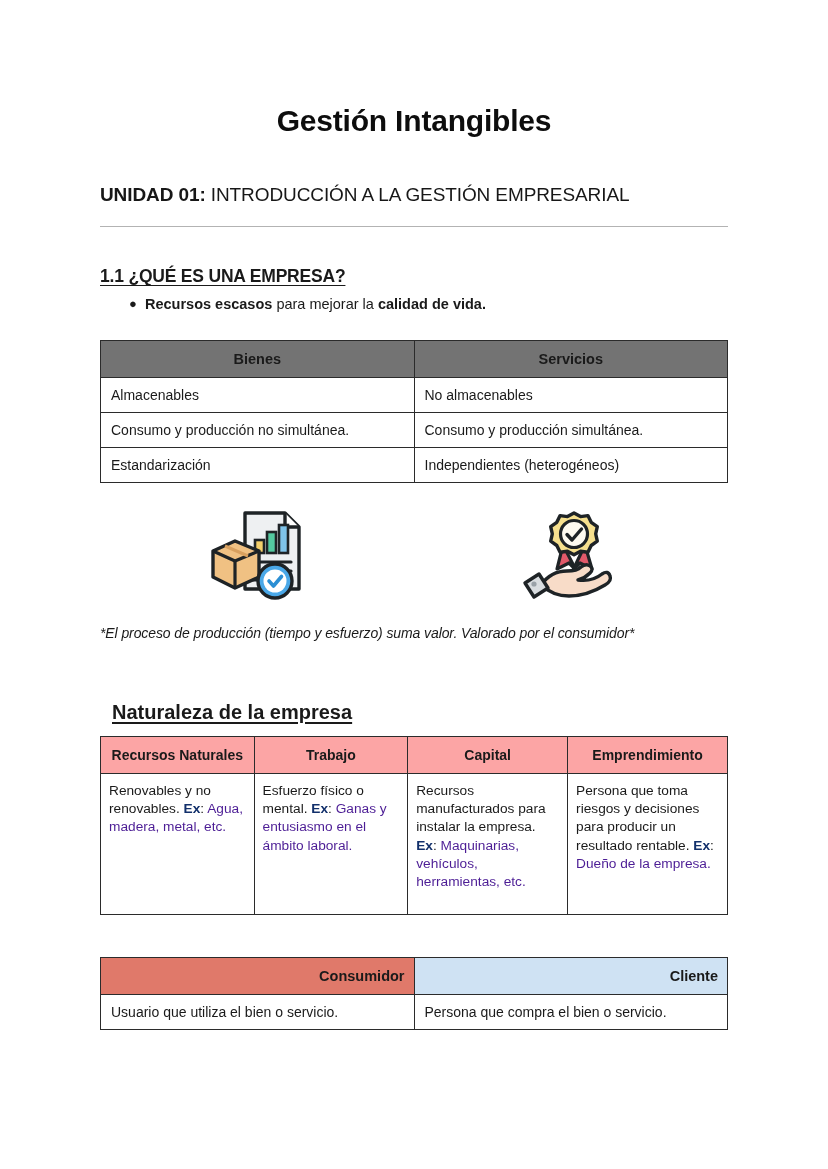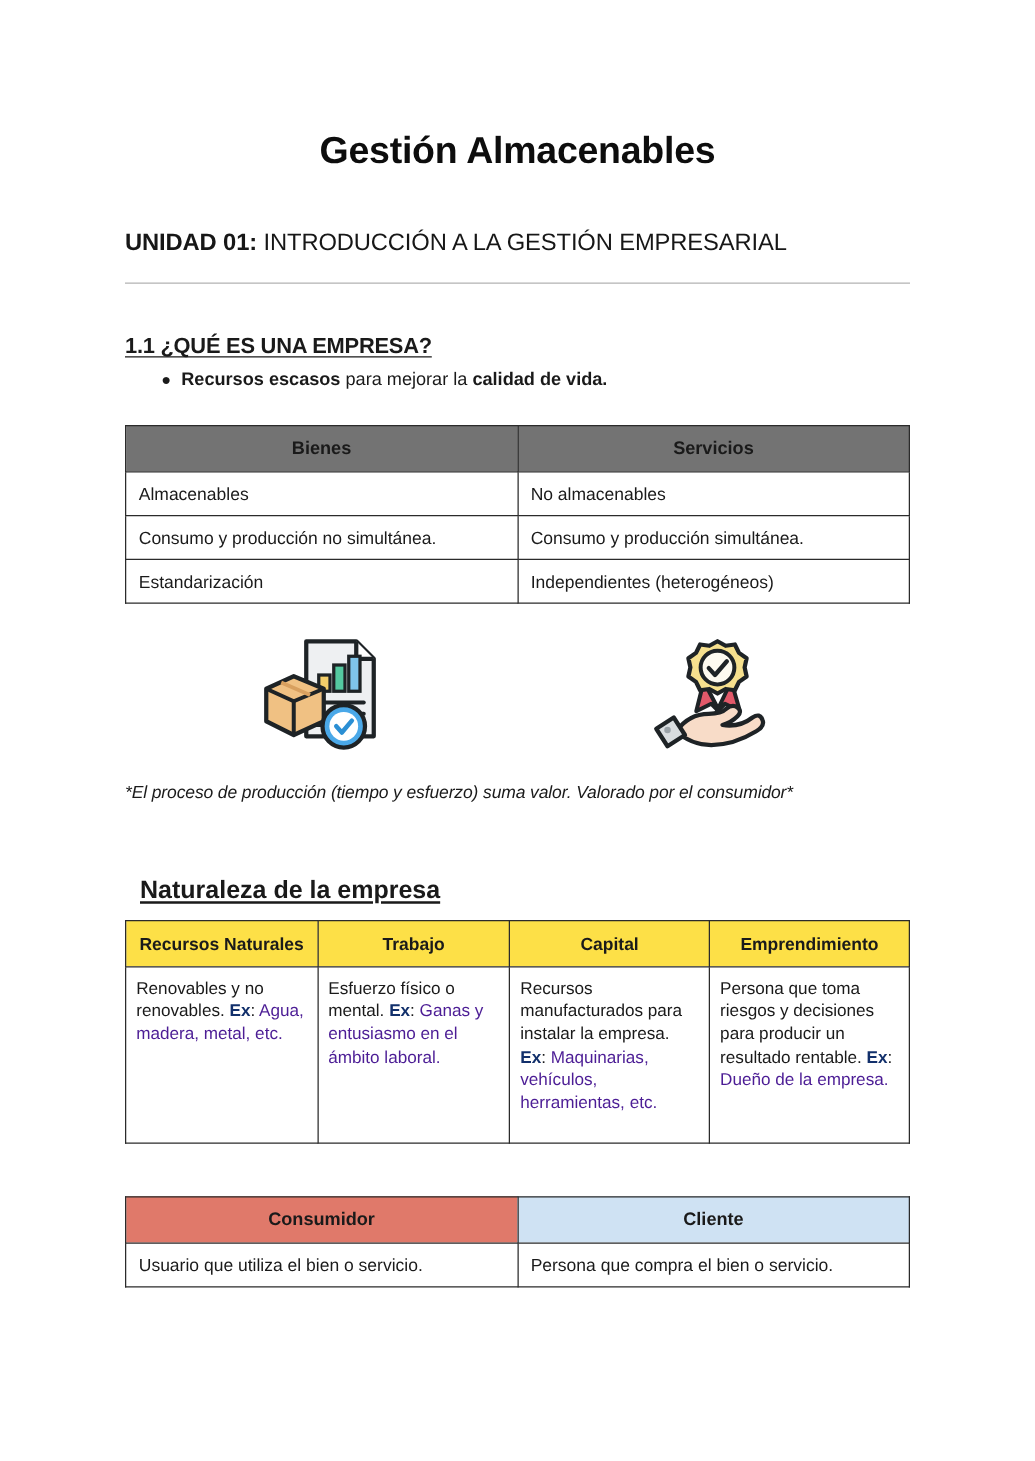--- a/index.html
+++ b/index.html
@@ -140,55 +140,55 @@
     margin: 12px;
     padding-top: 48px;
     font-size: 20px;
     font-weight: bold;
     text-decoration: underline;
     text-underline-offset: 3px;
   }
 
   .tbl-nature { margin-top: 7px; }
   .tbl-nature th {
-    background: #fde047;
+    background: #fca5a5;
     text-align: center;
     font-weight: bold;
     font-size: 14px;
     padding: 10px 4px;
   }
   .tbl-nature td {
     height: 124px;
     line-height: 1.34;
     font-size: 13.7px;
     padding: 8px 8px;
   }
   .ex-label {
     color: #12306b;
     font-weight: bold;
   }
   .ex-text { color: #4c1d95; }
 
   .tbl-cc { margin-top: 42px; }
   .tbl-cc th {
-    text-align: center;
+    text-align: right;
     font-weight: bold;
     font-size: 14.5px;
     padding: 10px 9px;
   }
   .th-consumer { background: #e0796a; }
   .th-client   { background: #cfe2f3; margin-left: 48px; }
   .tbl-cc td { padding: 9px 10px; }
 </style>
 </head>
 <body>
 
 <div class="page">
 
-  <h1 class="doc-title">Gestión Almacenables</h1>
+  <h1 class="doc-title">Gestión Intangibles</h1>
 
   <p class="unit-line">
     <span class="unit-label">UNIDAD 01:</span><span class="unit-text"> INTRODUCCIÓN A LA GESTIÓN EMPRESARIAL</span>
   </p>
 
   <hr class="hr">
 
   <h2 class="section-heading">1.1 ¿QUÉ ES UNA EMPRESA?</h2>
 
 

